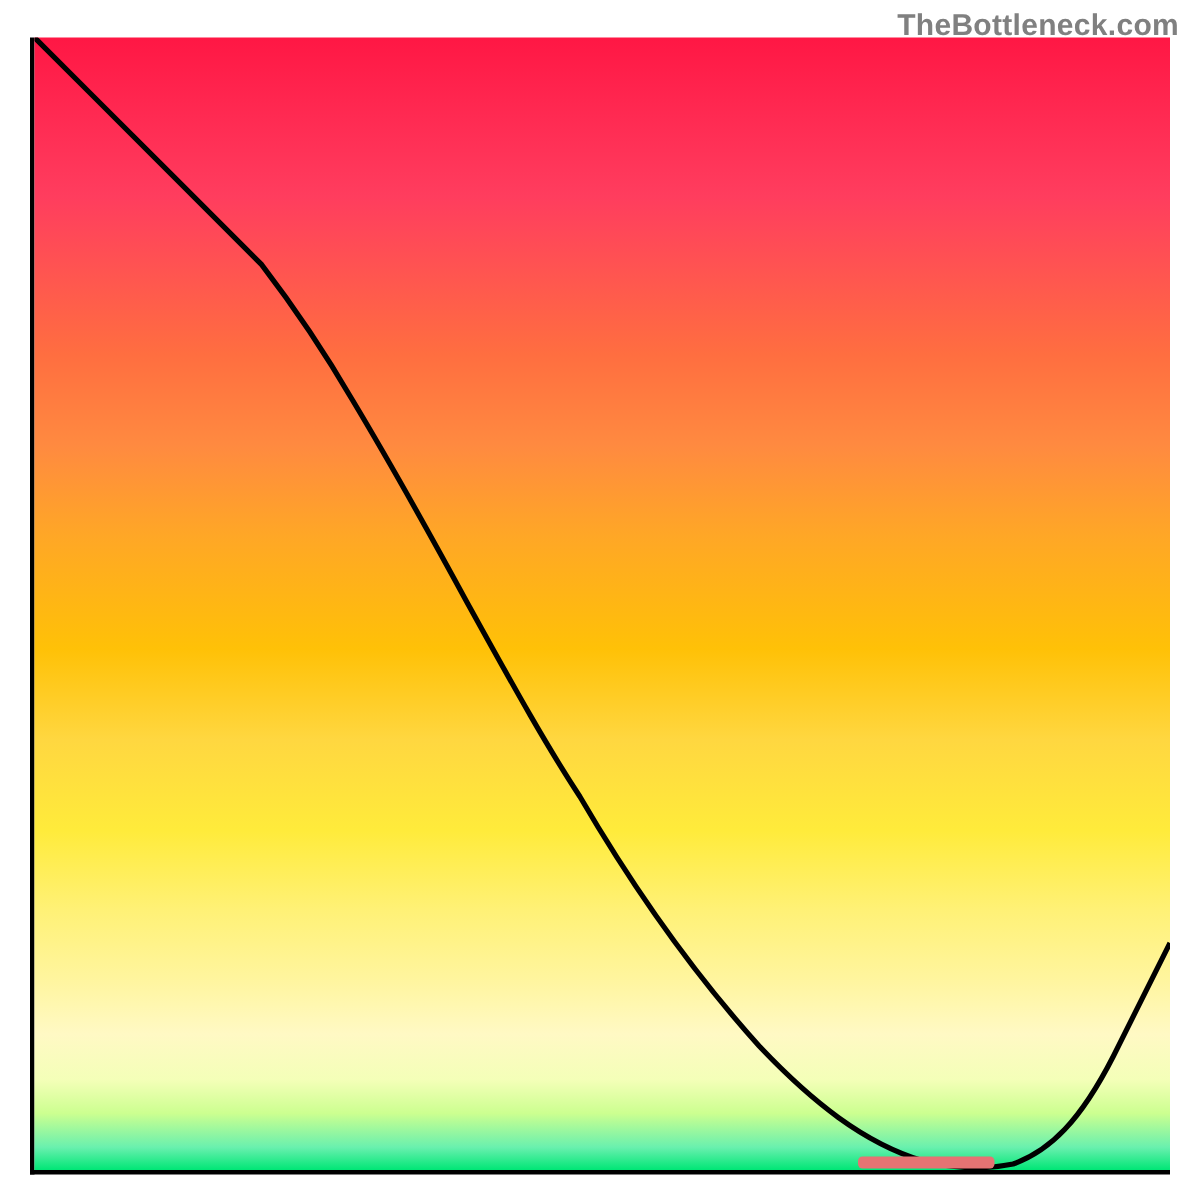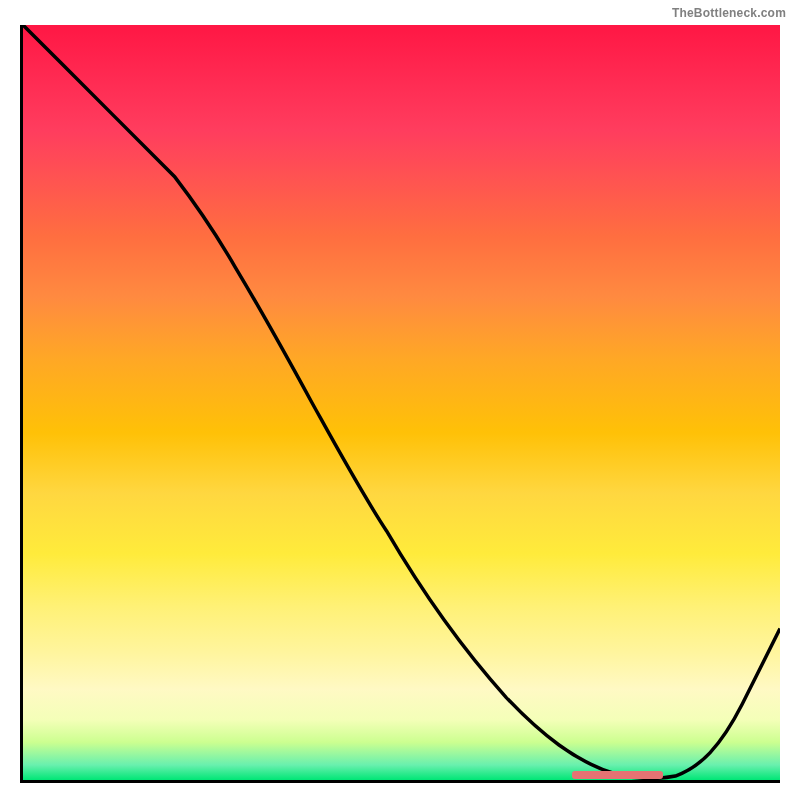--- a/index.html
+++ b/index.html
@@ -15,21 +15,21 @@
     position: absolute;
     top: 0;
     left: 0;
     width: 800px;
     height: 800px;
   }
   .watermark {
     position: absolute;
     top: 6px;
     right: 14px;
-    font-size: 12px;
+    font-size: 20px;
     font-weight: 600;
     color: #808080;
     letter-spacing: 0.2px;
     z-index: 10;
   }
   .plot-area {
     position: absolute;
     left: 20px;
     top: 25px;
     width: 760px;

